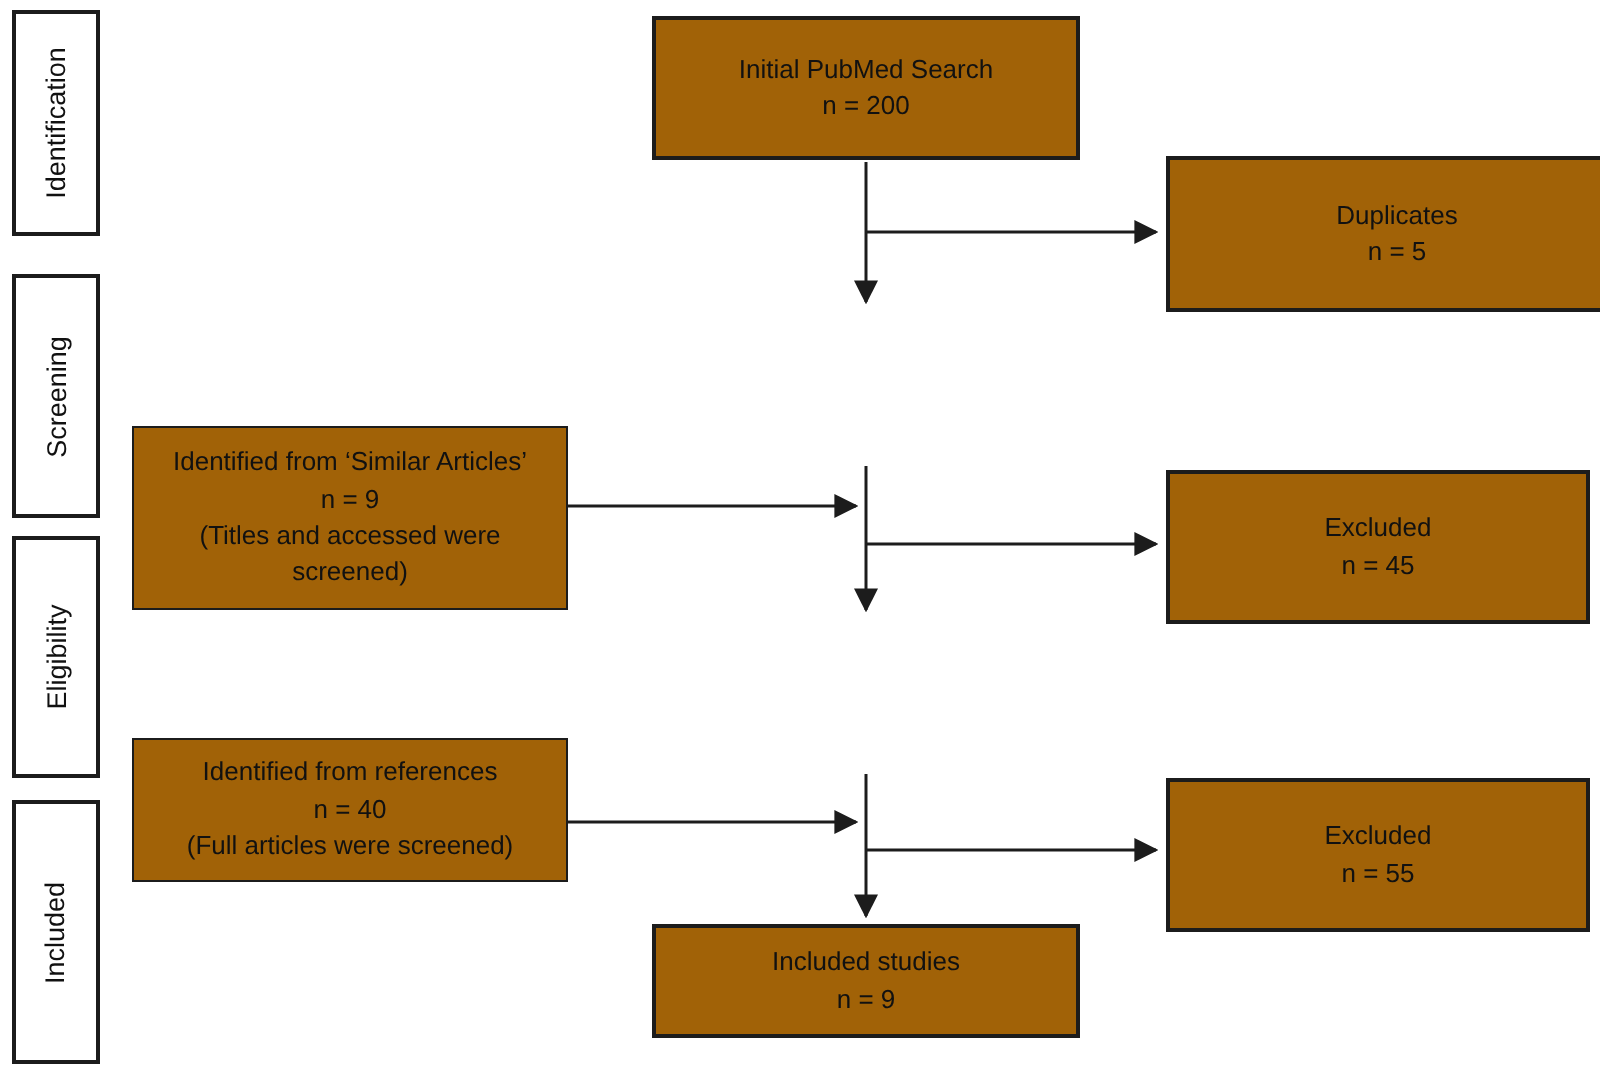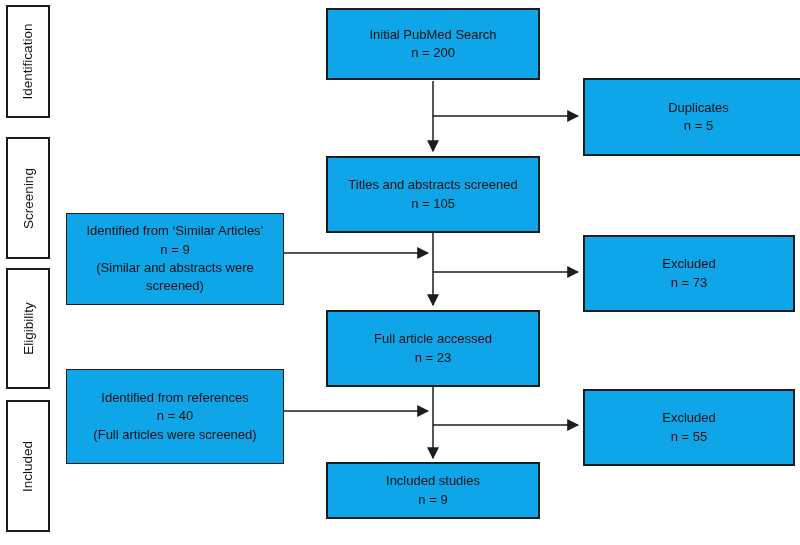--- a/index.html
+++ b/index.html
@@ -8,21 +8,21 @@
     width: 800px;
     height: 545px;
     background: #ffffff;
     font-family: "Liberation Sans", "DejaVu Sans", sans-serif;
     color: #111111;
     overflow: hidden;
   }
   .box {
     position: absolute;
     border: 2px solid #1c1c1c;
-    background: #0ea5e9;
+    background: #a16207;
     display: flex;
     flex-direction: column;
     align-items: center;
     justify-content: center;
     text-align: center;
     font-size: 13px;
     line-height: 1.42;
     box-sizing: border-box;
     z-index: 2;
   }
@@ -86,50 +86,42 @@
     <span class="stage-label">Eligibility</span>
   </div>
   <div class="stage-box" style="top:400px;height:132px">
     <span class="stage-label">Included</span>
   </div>
 
   <div class="box" style="left:326px;top:8px;width:214px;height:72px">
     <div>Initial PubMed Search</div>
     <div>n = 200</div>
   </div>
-  <div class="box" style="left:326px;top:156px;width:214px;height:77px">
-    <div>Titles and abstracts screened</div>
-    <div>n = 105</div>
-  </div>
-  <div class="box" style="left:326px;top:310px;width:214px;height:77px">
-    <div>Full article accessed</div>
-    <div>n = 23</div>
-  </div>
   <div class="box" style="left:326px;top:462px;width:214px;height:57px">
     <div>Included studies</div>
     <div>n = 9</div>
   </div>
 
   <div class="box" style="left:583px;top:78px;width:231px;height:78px">
     <div>Duplicates</div>
     <div>n = 5</div>
   </div>
   <div class="box" style="left:583px;top:235px;width:212px;height:77px">
     <div>Excluded</div>
-    <div>n = 73</div>
+    <div>n = 45</div>
   </div>
   <div class="box" style="left:583px;top:389px;width:212px;height:77px">
     <div>Excluded</div>
     <div>n = 55</div>
   </div>
 
   <div class="box left-note-box" style="left:66px;top:213px;width:218px;height:92px">
     <div>Identified from ‘Similar Articles’</div>
     <div>n = 9</div>
-    <div>(Similar and abstracts were screened)</div>
+    <div>(Titles and accessed were screened)</div>
   </div>
-  <div class="box left-note-box" style="left:66px;top:369px;width:218px;height:95px">
+  <div class="box left-note-box" style="left:66px;top:369px;width:218px;height:72px">
     <div>Identified from references</div>
     <div>n = 40</div>
     <div>(Full articles were screened)</div>
   </div>
 
 </div>
 
 </body></html>

